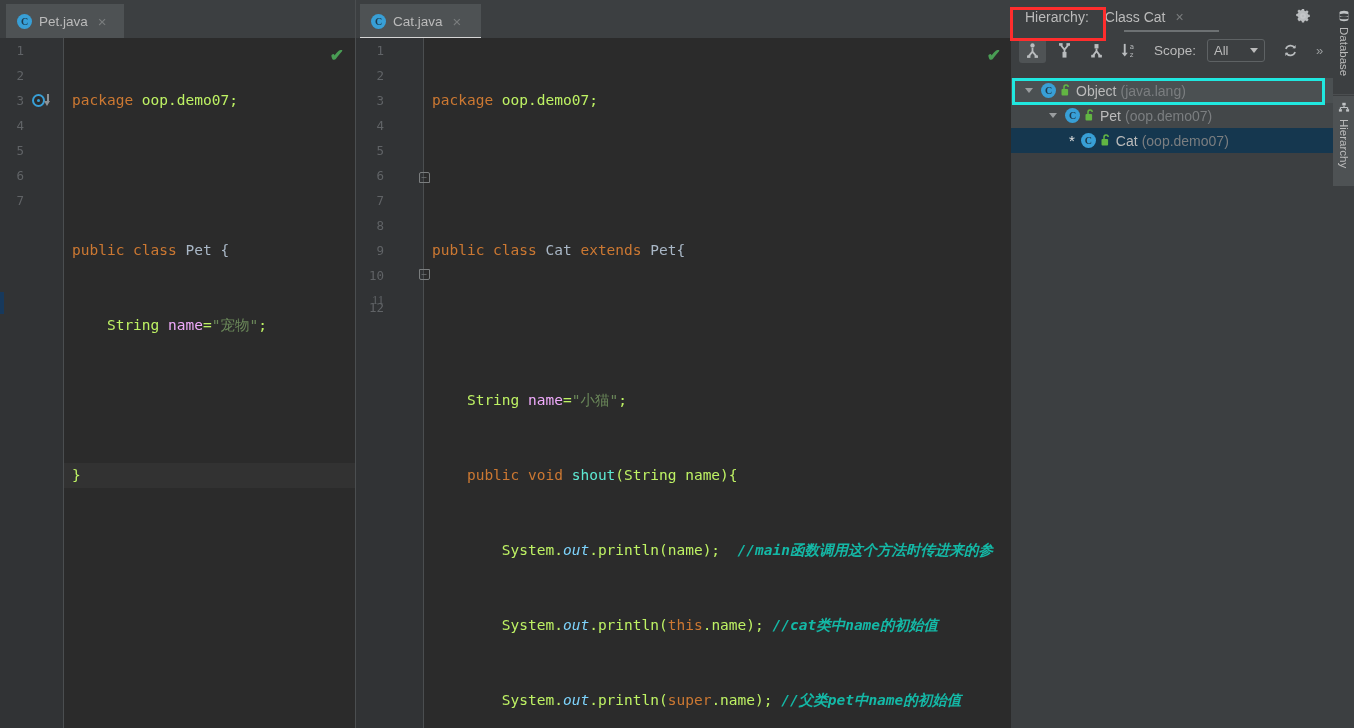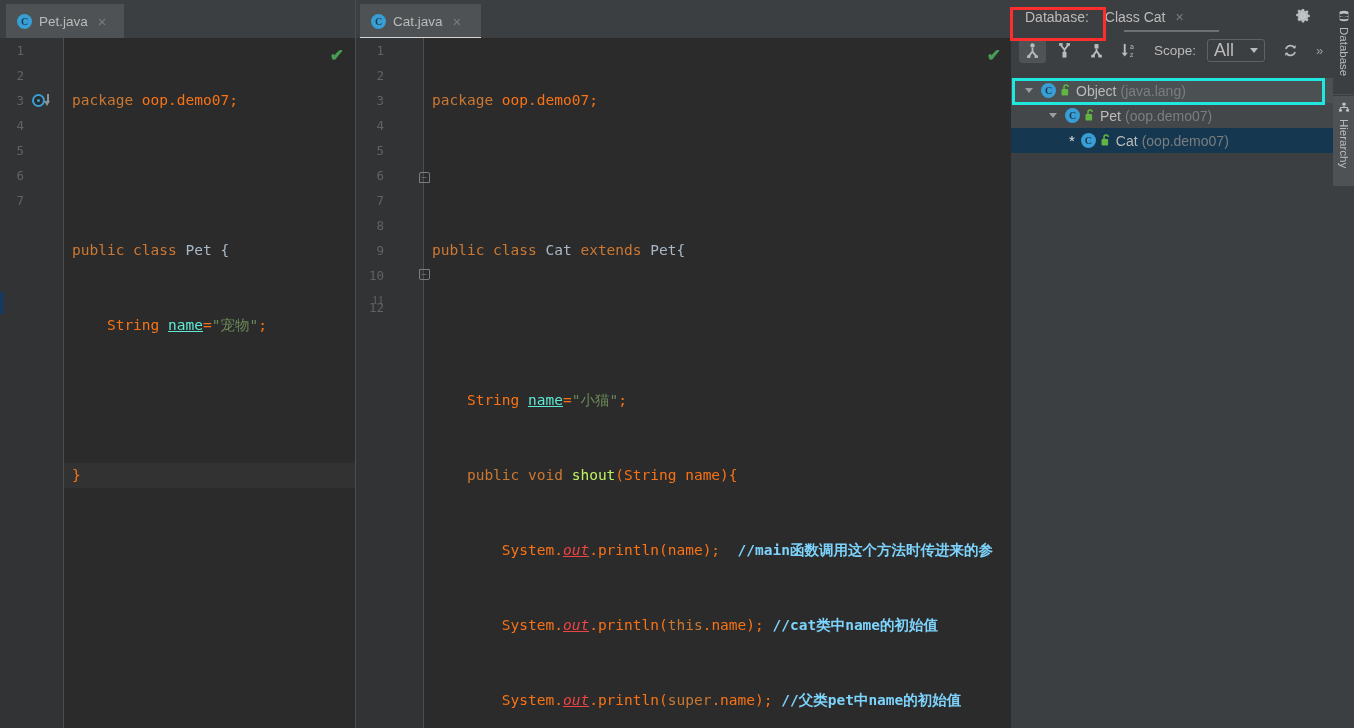--- a/index.html
+++ b/index.html
@@ -67,26 +67,26 @@
     font-size: 14.5px; line-height: 25px;
     white-space: pre; color: #a9b7c6;
   }
   .code.right-ed { left: 68px; }
   .code-line { height: 25px; padding-left: 8px; }
   .lineHL { background: #323232; }
 
   
   .kw   { color: #cc7832; }
   .str  { color: #6a8759; }
-  .fld  { color: #5eead4; text-decoration: underline; }
+  .fld  { color: #f0abfc; }
   .cls  { color: #a9b7c6; }
-  .mth  { color: #bef264; }
-  .stat { color: #ef4444; font-style: italic; text-decoration: underline; }
-  .cmt  { color: #7dd3fc; font-weight: bold; }
-  .plain{ color: #f97316; }
+  .mth  { color: #5eead4; }
+  .stat { color: #7dd3fc; font-style: italic; }
+  .cmt  { color: #14b8a6; font-style: italic; font-weight: bold; }
+  .plain{ color: #bef264; }
 
   .inspect-ok {
     position: absolute; font-size: 17px; color: #499c54; font-weight: bold;
     line-height: 1;
   }
   .gutter-run {
     position: absolute; width: 13px; height: 13px; border-radius: 50%;
     border: 2.4px solid #389fd6; background: #2b2b2b;
   }
   .gutter-run::after {
@@ -158,21 +158,21 @@
   .tb-btn {
     width: 27px; height: 25px; display: flex; align-items: center;
     justify-content: center; border-radius: 3px;
   }
   .tb-btn.sel { background: #4f5355; }
   .scope-lbl { font-size: 13.5px; color: #bbbbbb; margin-left: 7px; }
   .scope-sel {
     margin-left: 6px; width: 58px; height: 23px;
     border: 1px solid #5e6264; border-radius: 3px; background: #3c3f41;
     display: flex; align-items: center; justify-content: space-between;
-    padding: 0 6px; font-size: 18px; color: #bbbbbb;
+    padding: 0 6px; font-size: 13px; color: #bbbbbb;
   }
   .caret {
     width: 0; height: 0; border-left: 4.5px solid transparent;
     border-right: 4.5px solid transparent; border-top: 5px solid #bbbbbb;
   }
   .refresh-ico { margin-left: 12px; width: 17px; height: 17px; }
   .chev2 { margin-left: 12px; font-size: 13px; color: #9a9d9f; }
 
   
   .tree { position: absolute; left: 0; right: 0; top: 78px; bottom: 0; background: #3c3f41; }
@@ -312,21 +312,21 @@
         
       </div>
 
       <div class="inspect-ok" style="right:10px;top:9px;">✔</div>
     </div>
   </div>
 
   <div class="hier">
 
     <div class="hier-header">
-      <div class="hier-title">Database:</div>
+      <div class="hier-title">Hierarchy:</div>
       <div class="hier-subtab">
         <span>Class Cat</span>
         <span class="tab-close">×</span>
       </div>
       <div class="hdr-icons">
         <span class="gear-ico">
           <svg viewBox="0 0 16 16" width="16" height="16">
             <path fill="#c4c7c9" d="M8 5.2A2.8 2.8 0 1 0 8 10.8 2.8 2.8 0 0 0 8 5.2zm0 1.5a1.3 1.3 0 1 1 0 2.6 1.3 1.3 0 0 1 0-2.6z"></path>
             <path fill="#c4c7c9" d="M6.9 1h2.2l.3 1.7 1.2.5 1.4-1 1.6 1.6-1 1.4.5 1.2 1.7.3v2.2l-1.7.3-.5 1.2 1 1.4-1.6 1.6-1.4-1-1.2.5-.3 1.7H6.9l-.3-1.7-1.2-.5-1.4 1L2.4 11l1-1.4-.5-1.2L1.2 8.1V5.9l1.7-.3.5-1.2-1-1.4 1.6-1.6 1.4 1 1.2-.5L6.9 1z" opacity="0.92"></path>
           </svg>

